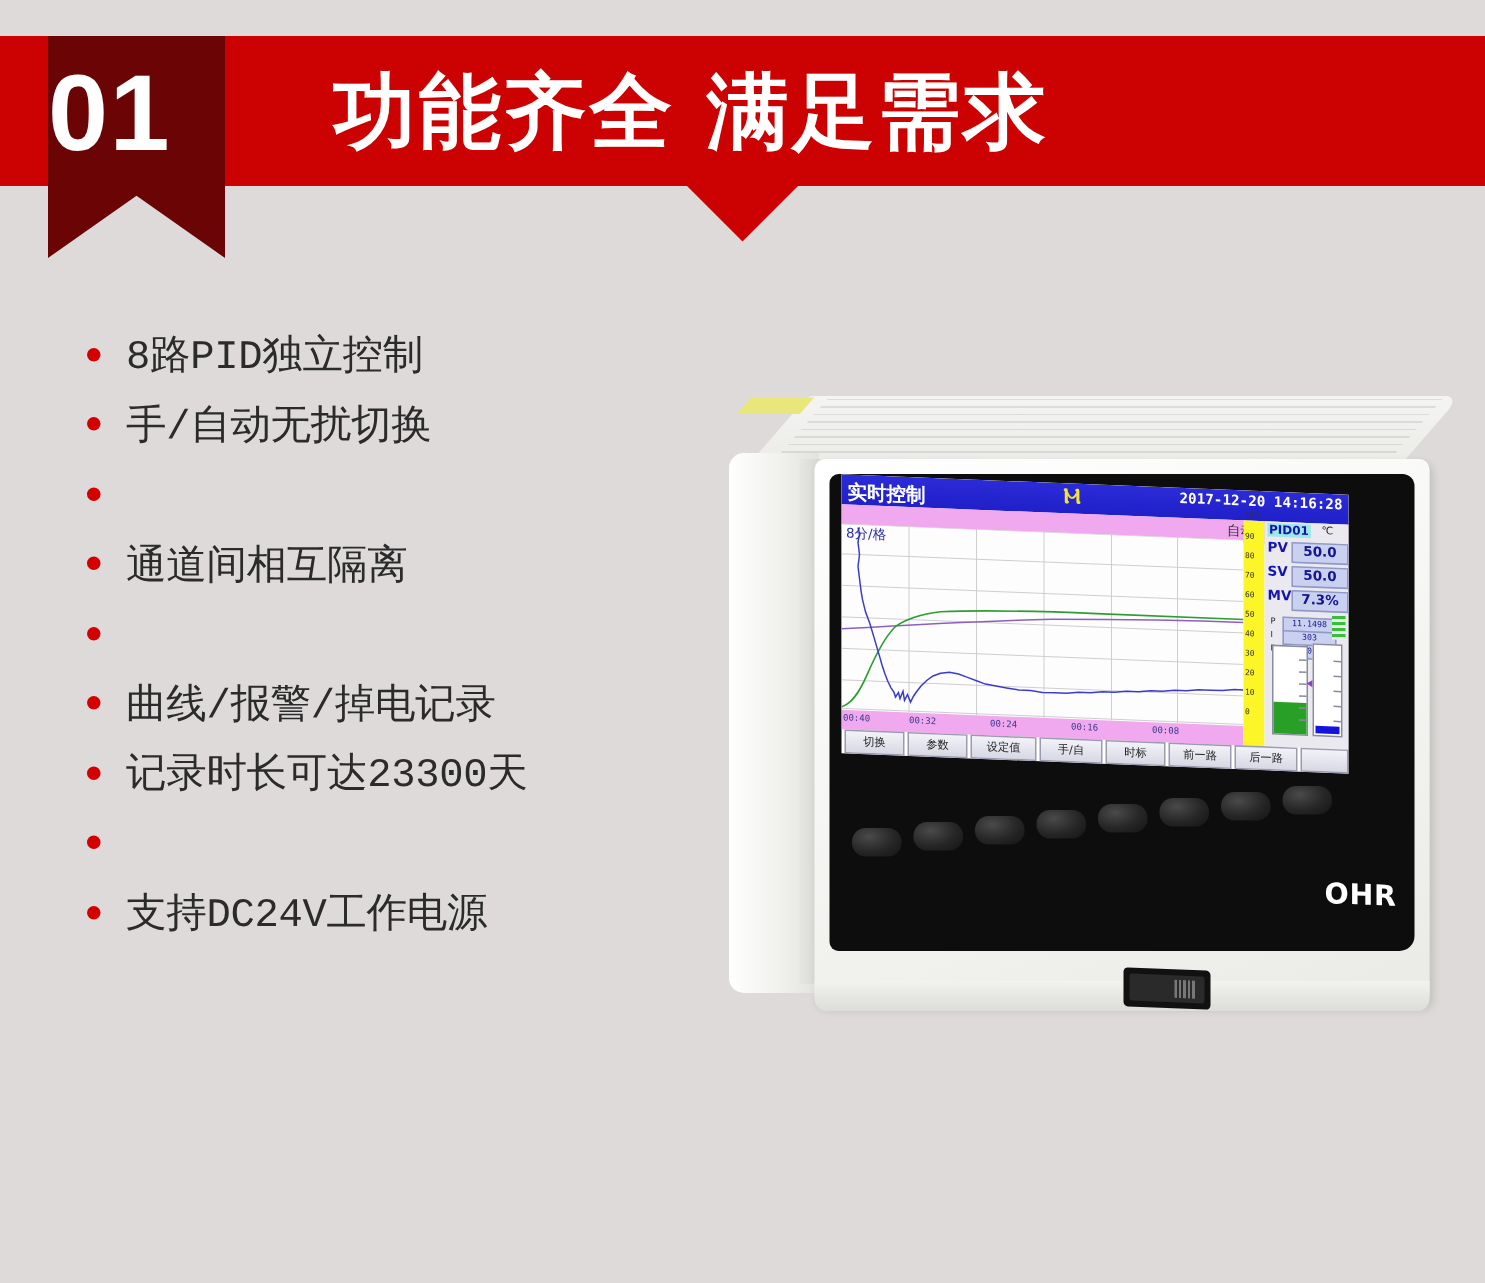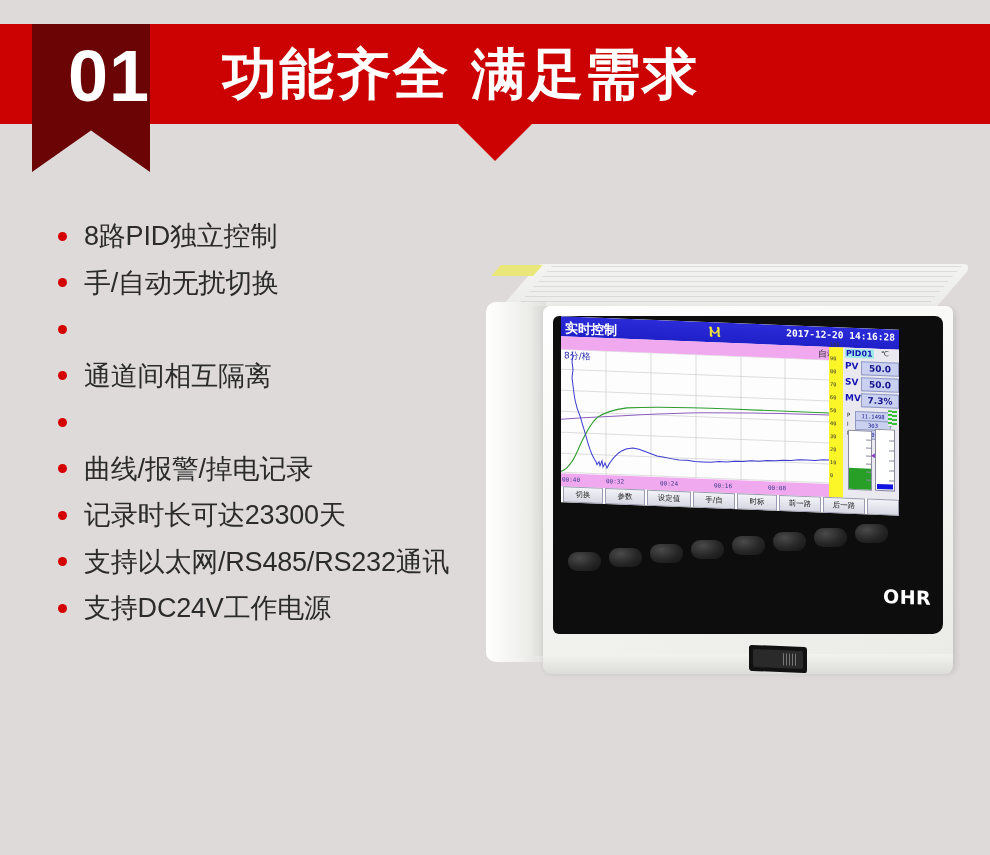--- a/index.html
+++ b/index.html
@@ -21,21 +21,21 @@
     border-top:37px solid #cc0202;
   }
   #ribbon{
     position:absolute;left:32px;top:24px;width:118px;height:148px;
     background:#6b0404;
     clip-path:polygon(0 0,100% 0,100% 100%,50% 72%,0 100%);
   }
   #ribbon-number{
     position:absolute;left:32px;top:24px;width:118px;height:104px;
     color:#ffffff;font-size:72px;font-weight:bold;
-    line-height:104px;text-align:right;letter-spacing:1px;
+    line-height:104px;text-align:left;letter-spacing:1px;
     font-family:"Liberation Sans","DejaVu Sans",sans-serif;
   }
   #header-title{
     position:absolute;left:222px;top:24px;height:100px;line-height:100px;
     color:#ffffff;font-size:55px;font-weight:bold;letter-spacing:2px;
     white-space:nowrap;
     font-family:"DejaVu Sans","Liberation Sans",sans-serif;
   }
   
   #feature-list{
@@ -43,21 +43,21 @@
   }
   .feature-item{
     display:flex;align-items:center;height:46.5px;
   }
   .bullet{
     width:9px;height:9px;border-radius:50%;
     background:#d40000;flex:0 0 9px;margin-right:17px;
   }
   .feature-text{
     font-size:27px;color:#2b2b2b;white-space:nowrap;
-    font-family:Liberation Sans, sans-serif;
+    font-family:Liberation Mono, monospace;
     letter-spacing:-0.2px;
   }
   
   #device{
     position:absolute;left:455px;top:262px;width:535px;height:420px;
   }
   
   #device-top{
     position:absolute;left:35px;top:2px;width:435px;height:56px;
     background:linear-gradient(180deg,#f4f4f2 0%,#e9e9e6 100%);
@@ -284,21 +284,20 @@
   <div class="feature-item">
     <span class="bullet"></span>
     <span class="feature-text">曲线/报警/掉电记录</span>
   </div>
   <div class="feature-item">
     <span class="bullet"></span>
     <span class="feature-text">记录时长可达23300天</span>
   </div>
   <div class="feature-item">
     <span class="bullet"></span>
-    <span class="feature-text">支持以太网/RS485/RS232通讯</span>
   </div>
   <div class="feature-item">
     <span class="bullet"></span>
     <span class="feature-text">支持DC24V工作电源</span>
   </div>
 </div>
 
 <div id="device">
 
   <div id="device-top"></div>

